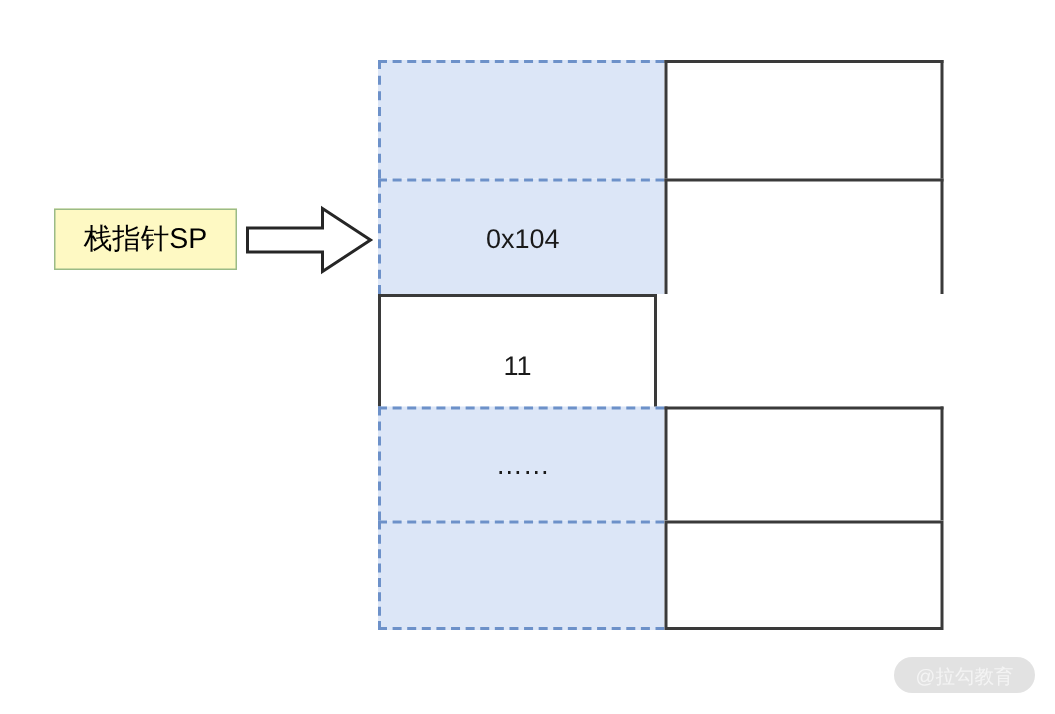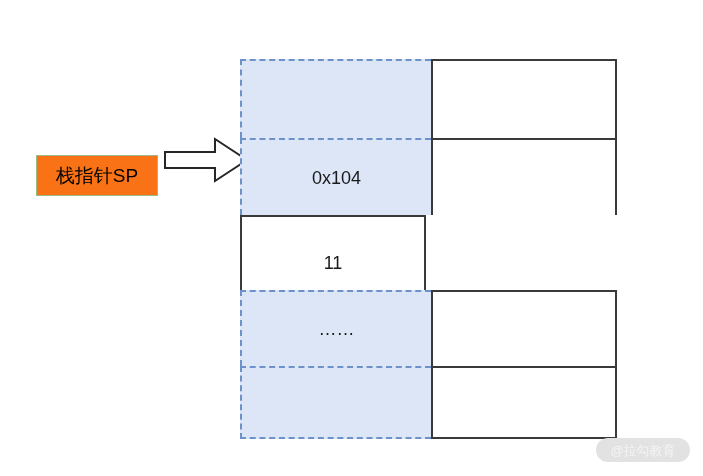--- a/index.html
+++ b/index.html
@@ -25,50 +25,48 @@
   }
 
   
   .sp-label {
     position: absolute;
     left: 36px;
     top: 139px;
     width: 122px;
     height: 41px;
     box-sizing: border-box;
-    background: #f97316;
+    background: #fef9c3;
     border: 1px solid #9bbb86;
     display: flex;
     align-items: center;
     justify-content: center;
     font-size: 19px;
     line-height: 1;
     letter-spacing: 0px;
     color: #000000;
     white-space: nowrap;
-    margin-top: 16px;
   }
 
   
   .block-arrow {
     position: absolute;
     left: 163px;
     top: 136px;
     width: 86px;
     height: 48px;
   }
 
   
   .mem-table {
     position: absolute;
-    left: 240px;
+    left: 252px;
     top: 40px;
     width: 377px;
     height: 380px;
-    margin-top: 19px;
   }
   .mem-row {
     position: absolute;
     left: 0;
     width: 377px;
     display: flex;
   }
   .addr-cell {
     box-sizing: border-box;
     width: 191px;

